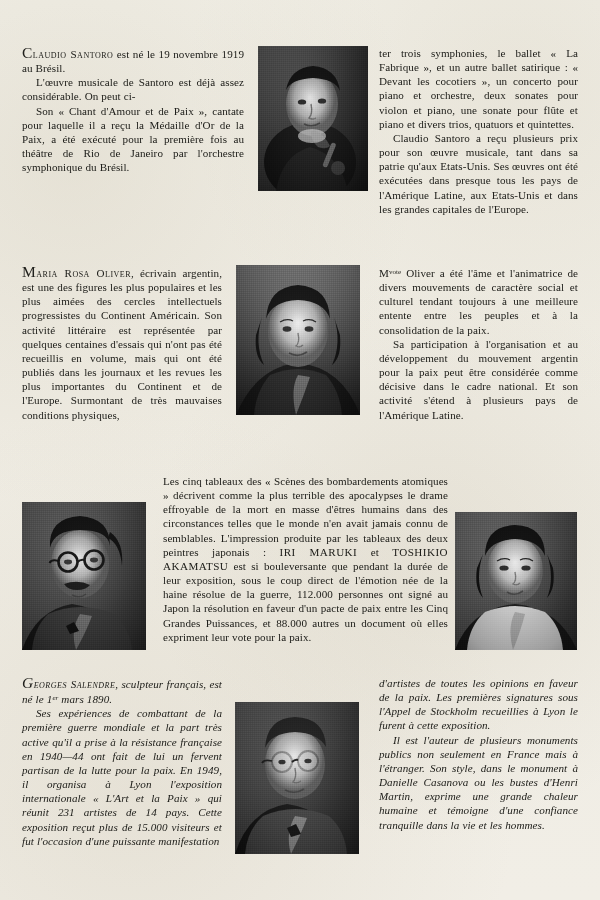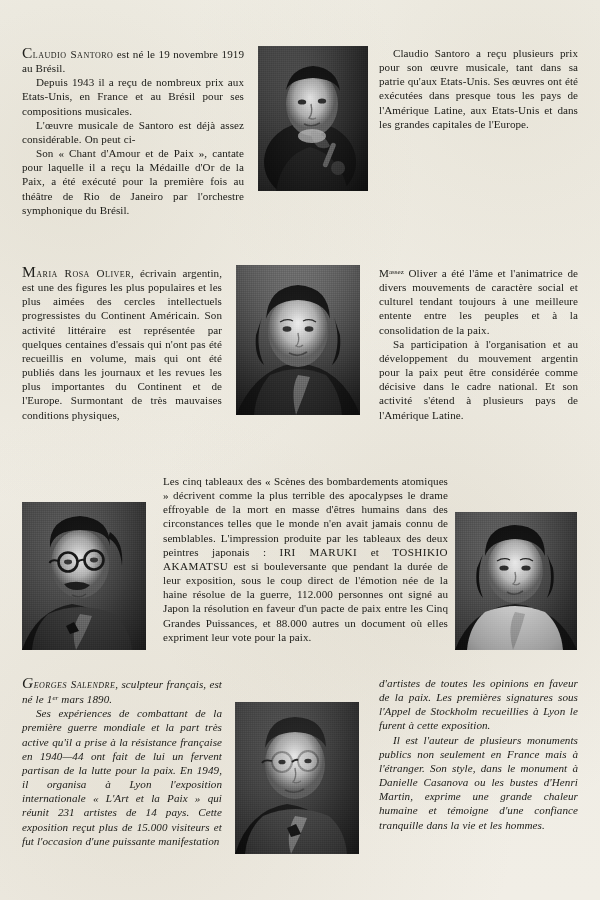--- a/index.html
+++ b/index.html
@@ -92,21 +92,20 @@
 <body>
 
 <div class="page">
 
   <div class="section" style="left:0;top:0;width:600px;height:250px;">
 
     <div class="col" style="left:22px;top:46px;width:222px;">
       <p class="noind">
         <span class="dropname"><span class="big">C</span><span>laudio Santoro</span></span><span> est né le 19 novembre 1919 au Brésil.</span>
       </p>
-      <p>Depuis 1943 il a reçu de nombreux prix aux Etats-Unis, en France et au Brésil pour ses compositions musicales.</p>
       <p>L'œuvre musicale de Santoro est déjà assez considérable. On peut ci-</p>
       <p>Son « Chant d'Amour et de Paix », cantate pour laquelle il a reçu la Médaille d'Or de la Paix, a été exécuté pour la première fois au théâtre de Rio de Janeiro par l'orchestre symphonique du Brésil.</p>
     </div>
 
     <div class="photo" style="left:258px;top:46px;width:110px;height:145px;">
       <svg viewBox="0 0 110 145" preserveAspectRatio="none">
         <defs>
           <linearGradient id="sbg" x1="0" y1="0" x2="1" y2="1">
             <stop offset="0%" stop-color="#6e6a62"></stop>
               <stop offset="55%" stop-color="#3d3a35"></stop>
@@ -130,20 +129,21 @@
         <path d="M56 84 q10 4 16 16 q-4 4 -12 1 q-7 -6 -7 -15z" fill="#554c41"></path>
         <rect x="70" y="96" width="5" height="26" rx="2.5" fill="#7e7264" transform="rotate(22 72 106)"></rect>
         <circle cx="80" cy="122" r="7" fill="#4d463c"></circle>
         <ellipse cx="54" cy="90" rx="14" ry="7" fill="#cfc8ba" opacity="0.75"></ellipse>
       </svg>
       <div class="grain"></div>
       <div class="vig"></div>
     </div>
 
     <div class="col" style="left:379px;top:46px;width:199px;">
+      <p class="noind">ter trois symphonies, le ballet « La Fabrique », et un autre ballet satirique : « Devant les cocotiers », un concerto pour piano et orchestre, deux sonates pour violon et piano, une sonate pour flûte et piano et divers trios, quatuors et quintettes.</p>
       <p>Claudio Santoro a reçu plusieurs prix pour son œuvre musicale, tant dans sa patrie qu'aux Etats-Unis. Ses œuvres ont été exécutées dans presque tous les pays de l'Amérique Latine, aux Etats-Unis et dans les grandes capitales de l'Europe.</p>
     </div>
   </div>
 
   <div class="section" style="left:0;top:255px;width:600px;height:215px;">
 
     <div class="col" style="left:22px;top:10px;width:200px;">
       <p class="noind">
         <span class="dropname"><span class="big">M</span><span>aria Rosa Oliver</span></span><span>, écrivain argentin, est une des figures les plus populaires et les plus aimées des cercles intellectuels progressistes du Continent Américain. Son activité littéraire est représentée par quelques centaines d'essais qui n'ont pas été recueillis en volume, mais qui ont été publiés dans les journaux et les revues les plus importantes du Continent et de l'Europe. Surmontant de très mauvaises conditions physiques,</span>
       </p>
@@ -177,21 +177,21 @@
         <path d="M53 88 q9 5 18 -1" fill="none" stroke="#4f483e" stroke-width="1.7"></path>
         <path d="M34 110 q28 -12 56 0 q14 16 16 40 l-88 0 q2 -24 16 -40z" fill="#3a352e"></path>
         <path d="M62 110 q-8 14 -2 40 q8 -20 14 -38z" fill="#cfc7b7" opacity="0.5"></path>
       </svg>
       <div class="grain"></div>
       <div class="vig"></div>
     </div>
 
     <div class="col" style="left:379px;top:10px;width:199px;">
       <p class="noind">
-        <span>M</span><sup class="ord">assez</sup><span> Oliver a été l'âme et l'animatrice de divers mouvements de caractère social et culturel tendant toujours à une meilleure entente entre les peuples et à la consolidation de la paix.</span>
+        <span>M</span><sup class="ord">vote</sup><span> Oliver a été l'âme et l'animatrice de divers mouvements de caractère social et culturel tendant toujours à une meilleure entente entre les peuples et à la consolidation de la paix.</span>
       </p>
       <p>Sa participation à l'organisation et au développement du mouvement argentin pour la paix peut être considérée comme décisive dans le cadre national. Et son activité s'étend à plusieurs pays de l'Amérique Latine.</p>
     </div>
   </div>
 
   <div class="section" style="left:0;top:470px;width:600px;height:200px;">
 
     <div class="photo" style="left:22px;top:32px;width:124px;height:148px;">
       <svg viewBox="0 0 124 148" preserveAspectRatio="none">
         <defs>

